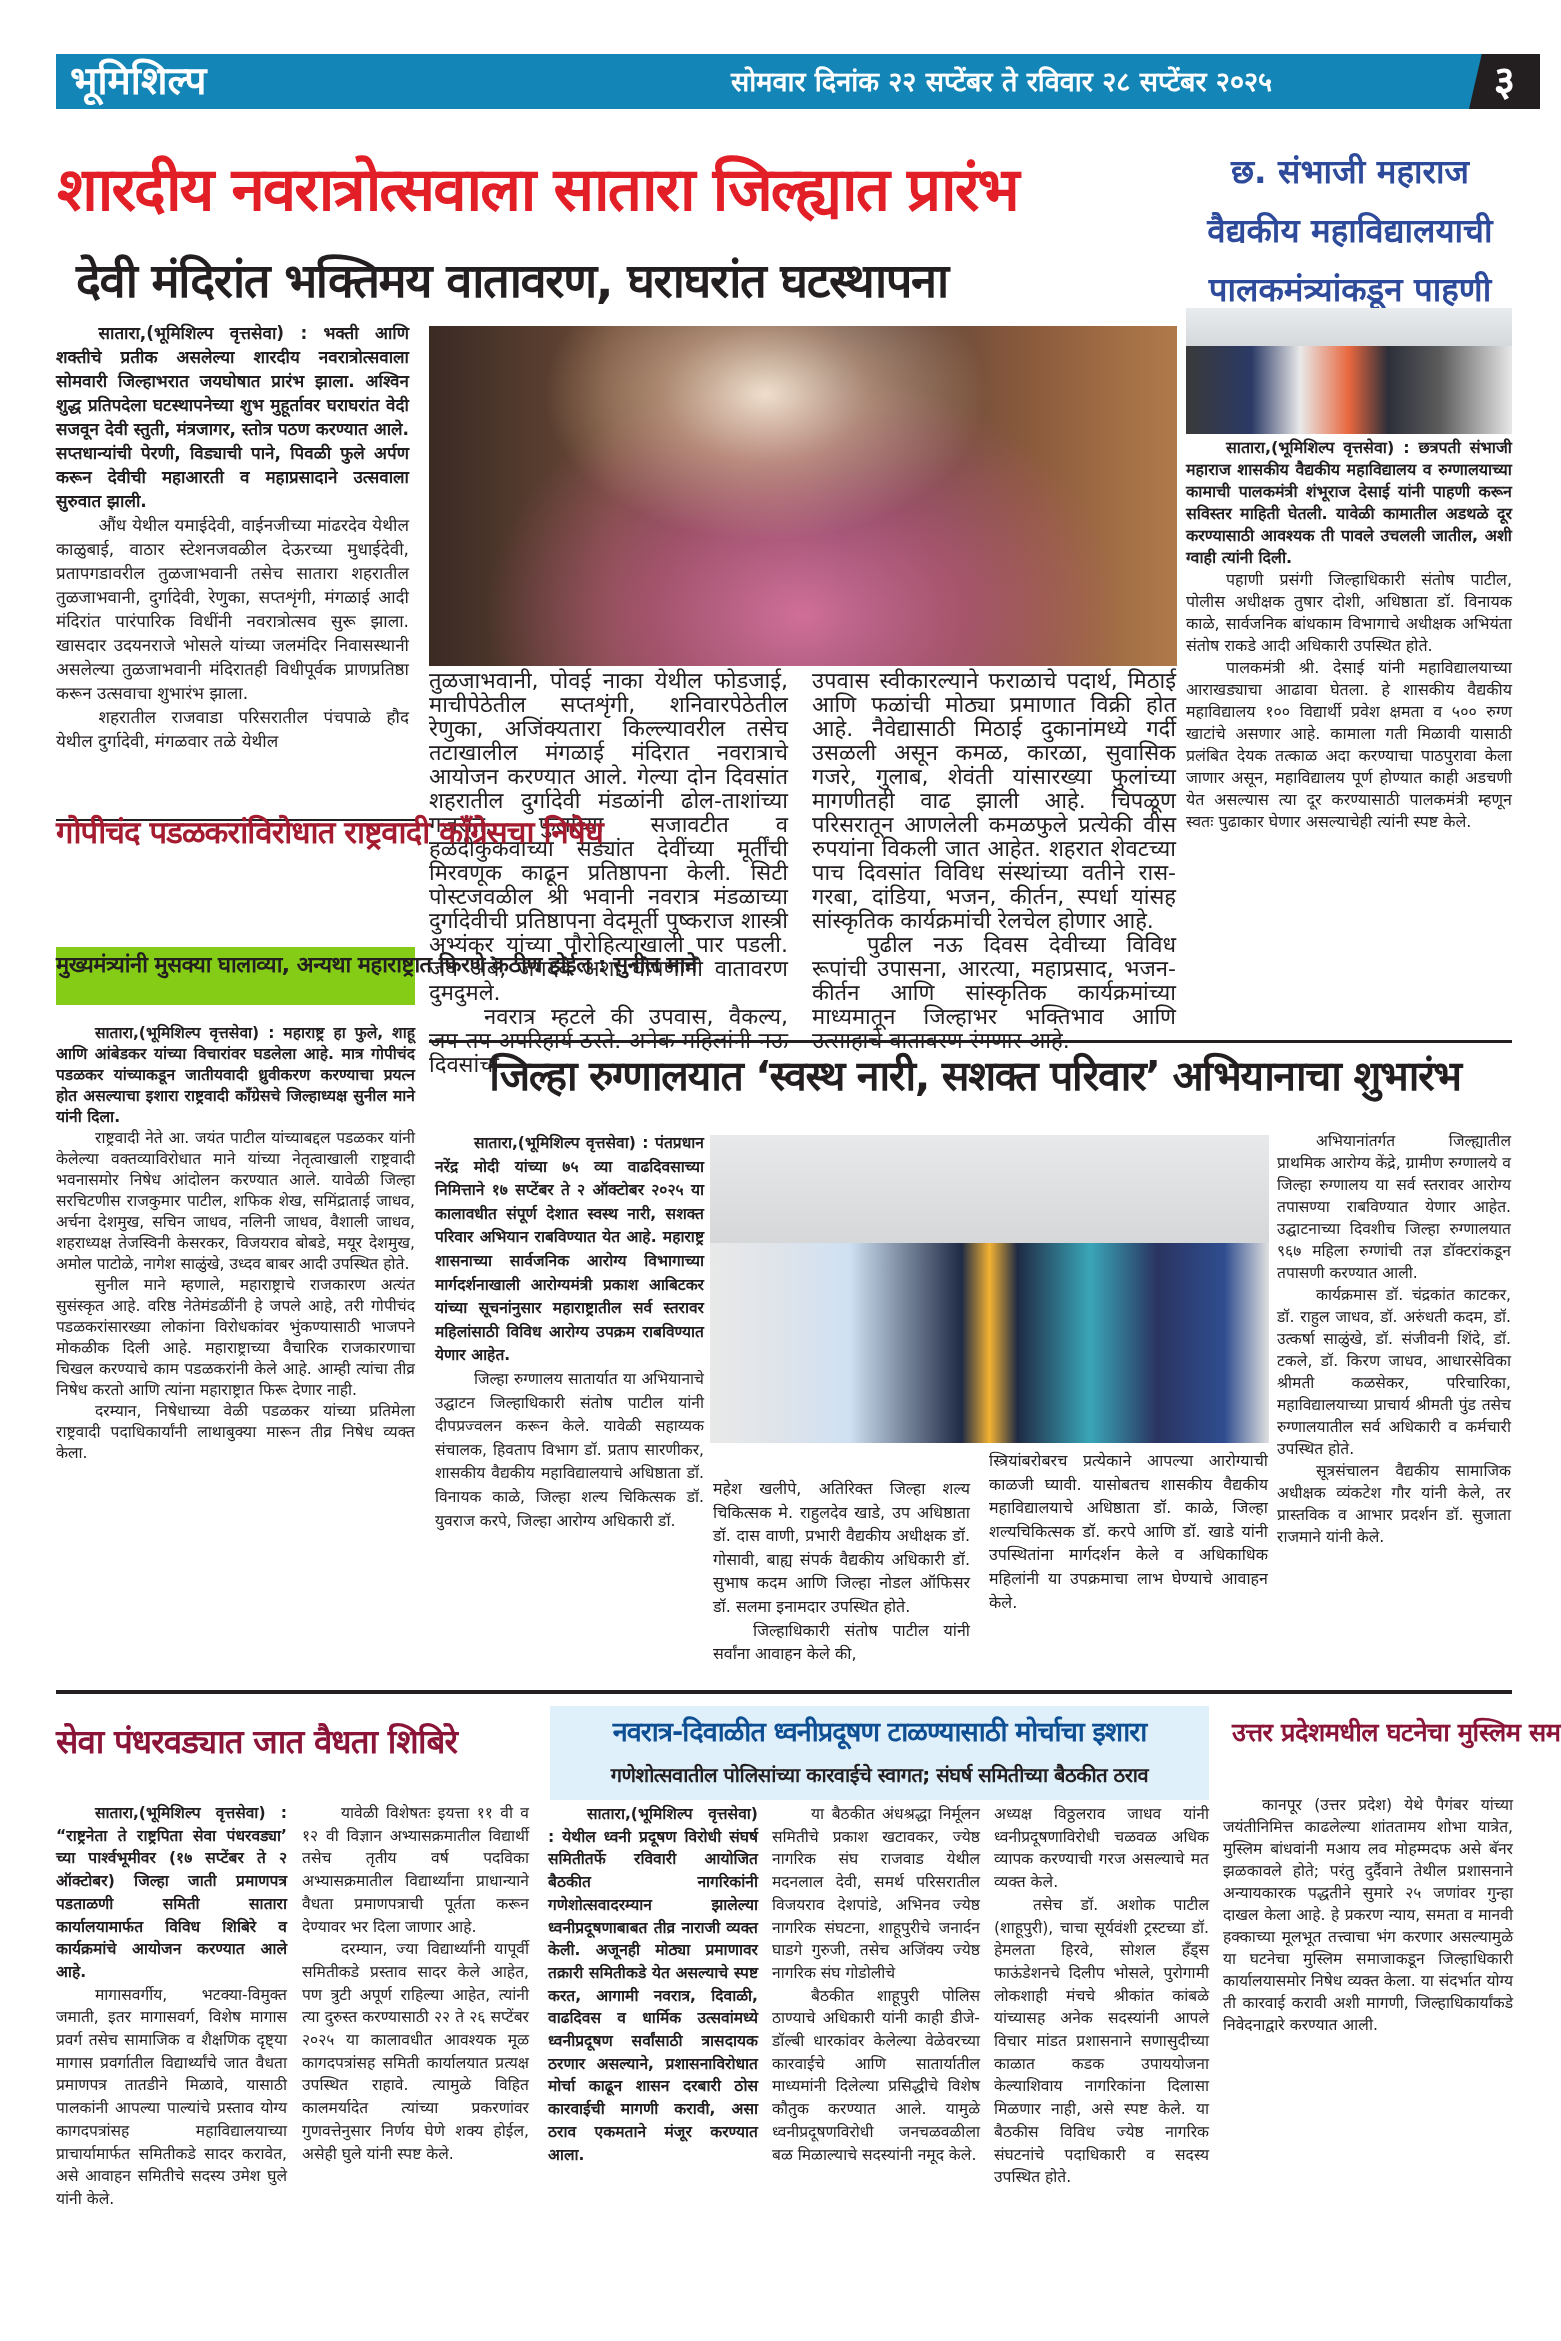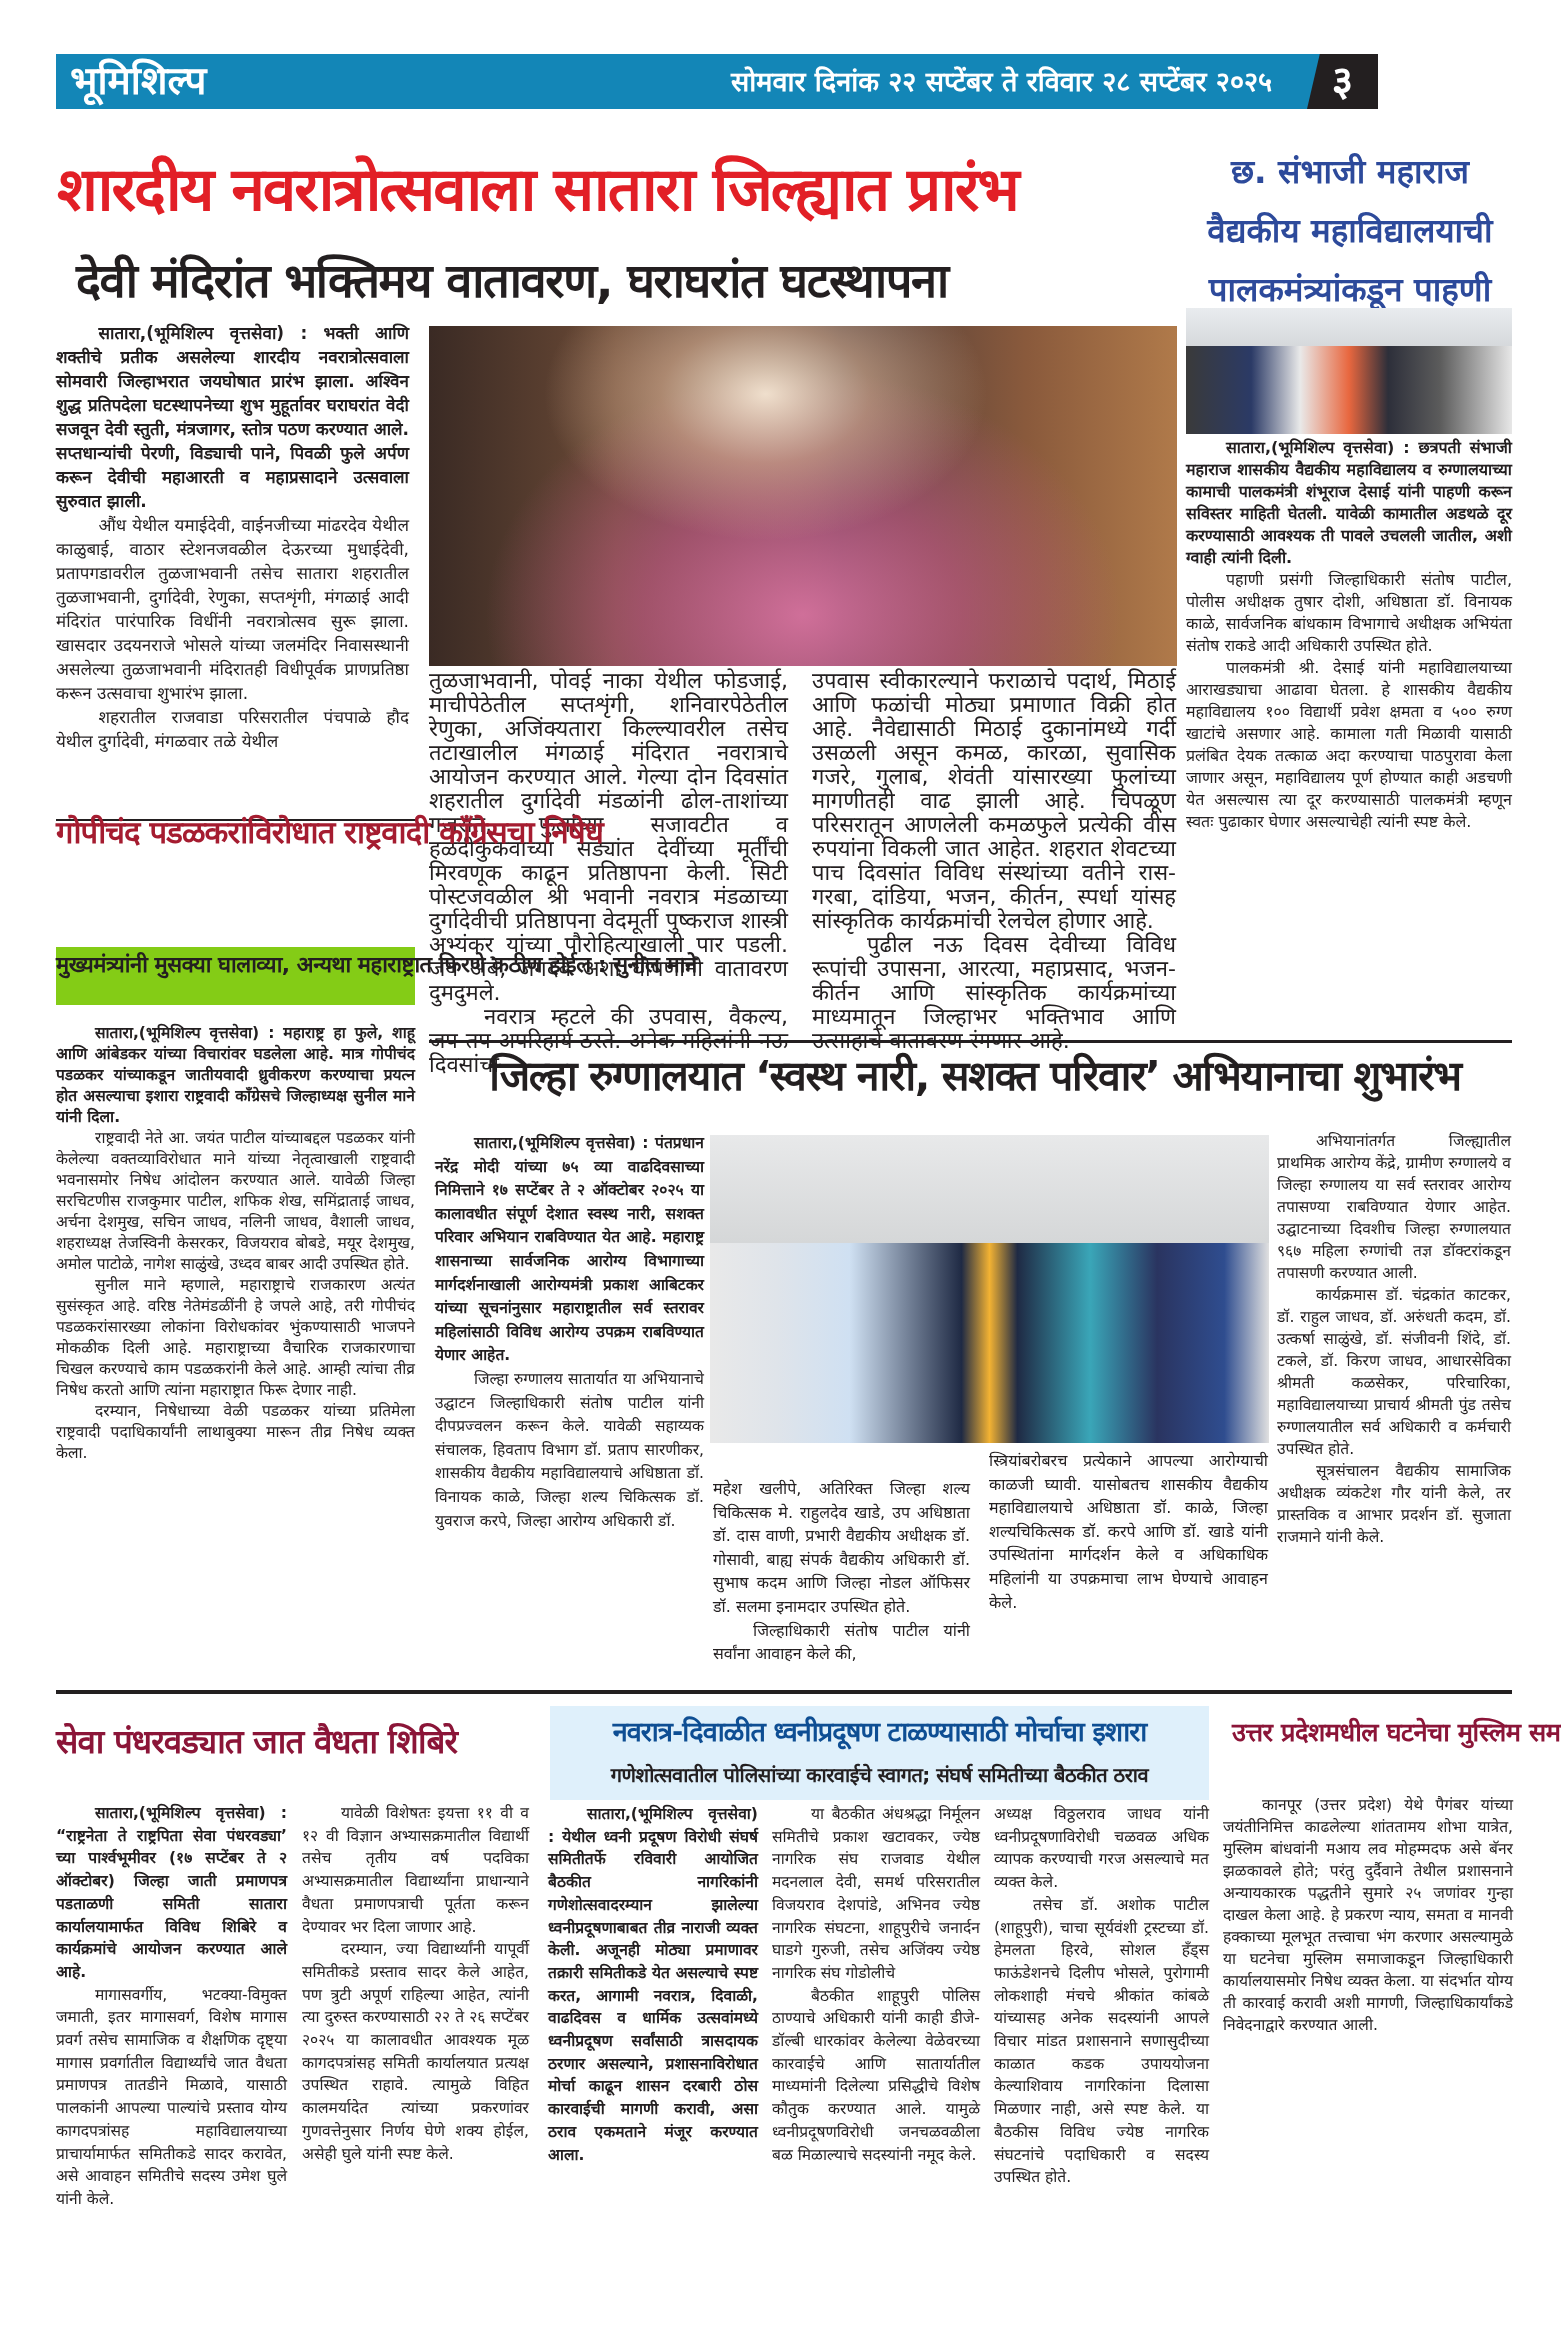--- a/index.html
+++ b/index.html
@@ -2,21 +2,21 @@
 <html style="font-size:7.6px"><head>
 <meta charset="utf-8">
 <style>
   * { box-sizing: border-box; margin: 0; padding: 0; }
   html, body { width: 1561px; height: 2342px; background: #ffffff; overflow: hidden; }
   body { font-family: "DejaVu Sans", sans-serif; color: #231f20; position: relative; }
 
   .abs { position: absolute; }
 
   
-  #masthead { left: 56px; top: 54px; width: 1322px; height: 55px; background: #1386b7; }
+  #masthead { left: 56px; top: 54px; width: 1484px; height: 55px; background: #1386b7; }
   #masthead .brand { position: absolute; left: 14px; top: 2.8px; font-size: 39px; font-weight: bold; color: #ffffff; line-height: 47px; }
   #masthead .date { position: absolute; left: 675px; top: 14px; font-size: 27px; font-weight: bold; color: #ffffff; line-height: 28px; }
   #masthead .pageno { position: absolute; right: 0; top: 0; width: 71px; height: 55px; background: #231f20; color: #ffffff; font-size: 41px; font-weight: bold; text-align: center; line-height: 55px; clip-path: polygon(18% 0, 100% 0, 100% 100%, 0 100%); }
 
   
   .hl-red { color: #e21f26; font-weight: bold; font-family: "DejaVu Sans", sans-serif; }
   .hl-black { color: #231f20; font-weight: bold; }
   .hl-blue { color: #2d4a9b; font-weight: bold; text-align: center; }
   .hl-maroon { color: #8b1538; font-weight: bold; }
 

